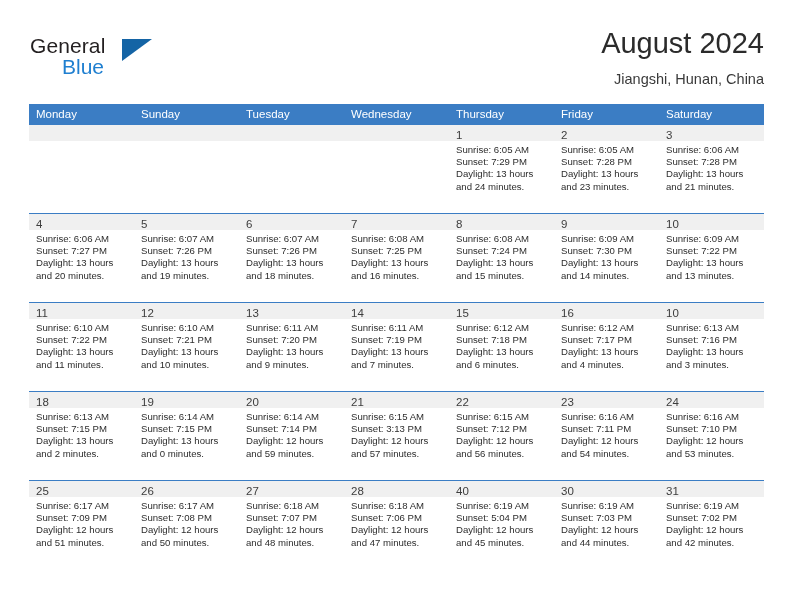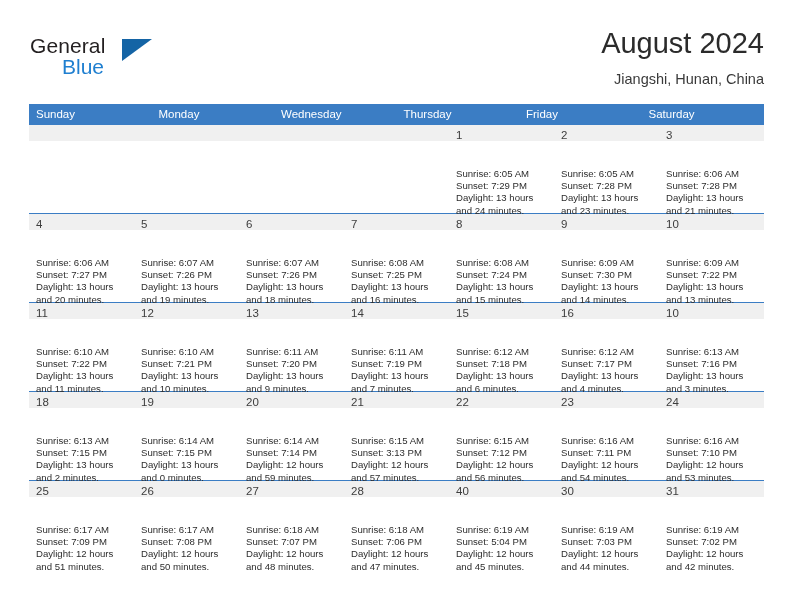--- a/index.html
+++ b/index.html
@@ -140,21 +140,20 @@
     line-height: 16px;
     color: #3d3d3d;
     font-family: "Liberation Sans", sans-serif;
   }
   .day-info {
     padding: 3px 4px 0 7px;
     font-size: 9.6px;
     line-height: 12.2px;
     color: #2d2d2d;
     font-family: "Liberation Sans", sans-serif;
-    margin-top: 24px;
   }
   .day-info div {
     white-space: nowrap;
   }
 </style>
 </head>
 <body>
 
 <div class="page">
 
@@ -169,22 +168,23 @@
     <div class="title-block">
       <div class="cal-title">August 2024</div>
       <div class="cal-subtitle">Jiangshi, Hunan, China</div>
     </div>
 
   </div>
 
   <div class="calendar">
 
     <div class="weekdays">
+      <div class="weekday">Monday</div>
       <div class="weekday">Sunday</div>
-      <div class="weekday">Monday</div>
+      <div class="weekday">Tuesday</div>
       <div class="weekday">Wednesday</div>
       <div class="weekday">Thursday</div>
       <div class="weekday">Friday</div>
       <div class="weekday">Saturday</div>
     </div>
 
     <div id="weeks-container">
         <div class="week first">
           <div class="day empty">
             <div class="day-num-band"><span class="day-num"></span></div>

